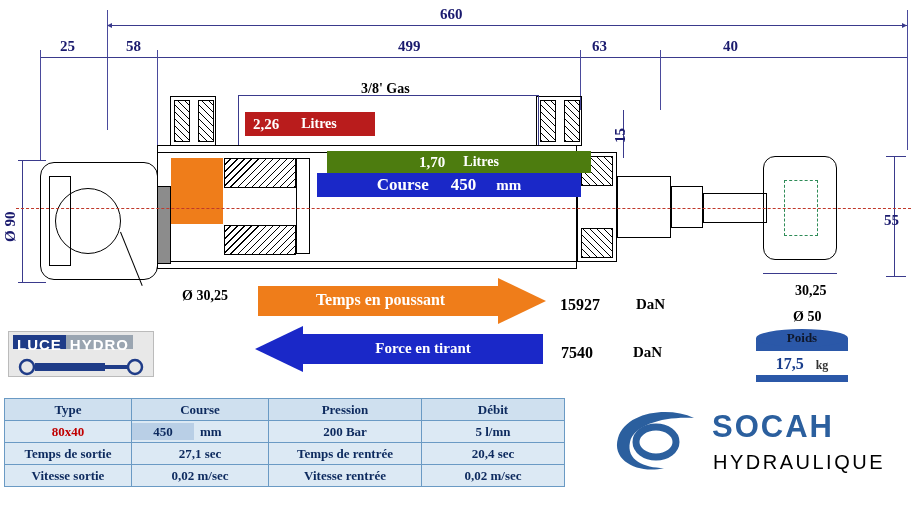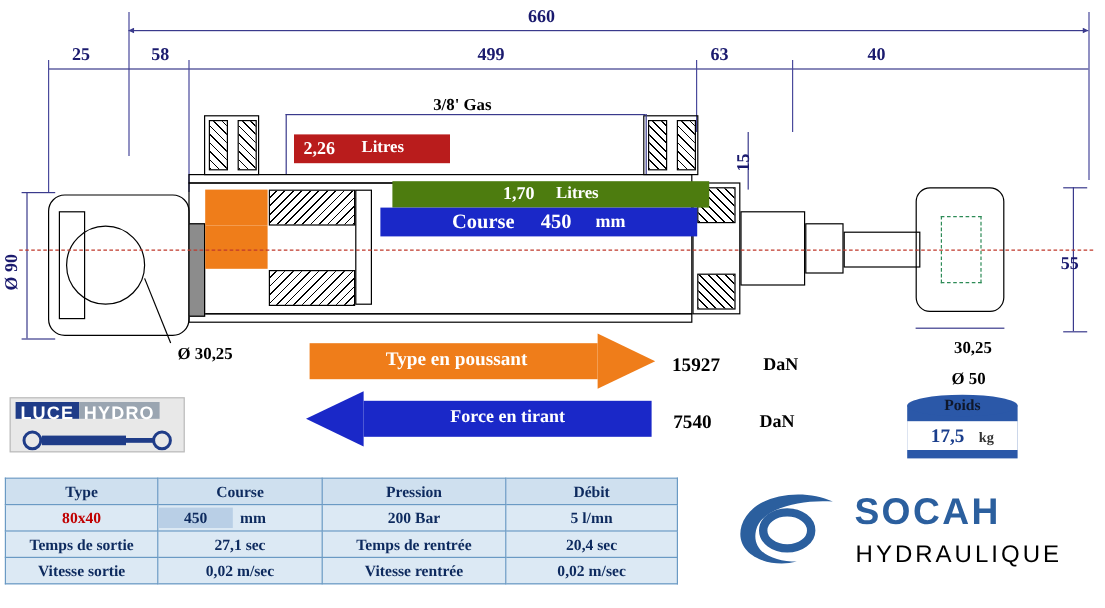--- a/index.html
+++ b/index.html
@@ -186,21 +186,21 @@
   <div class="abs" style="left:784px;top:180px;width:34px;height:56px;border:1px dashed #2e8b57;box-sizing:border-box;"></div>
 
   <div class="centerline" style="left:16px;top:208px;width:895px;"></div>
 </div>
 
 <div class="abs label-black" style="left:361px;top:81px;">3/8' Gas</div>
 <div class="dimline h1 abs" style="left:238px;top:95px;width:300px;"></div>
 <div class="dimline v1 abs" style="left:238px;top:95px;height:50px;"></div>
 <div class="dimline v1 abs" style="left:538px;top:95px;height:50px;"></div>
 
-<div class="abs label-black" style="left:148px;top:288px;text-align:right;">Ø 30,25</div>
+<div class="abs label-black" style="left:182px;top:288px;text-align:right;">Ø 30,25</div>
 <div class="abs" style="left:112px;top:230px;width:60px;height:62px;border-left:1px solid #555;border-bottom:0;transform:skewX(-20deg);border-left-width:0;"></div>
 <div class="blk abs" style="left:120px;top:232px;width:1px;height:58px;transform:rotate(-22deg);transform-origin:top;"></div>
 
 <div class="abs label-black" style="left:795px;top:283px;">30,25</div>
 <div class="abs label-black" style="left:793px;top:309px;">Ø 50</div>
 <div class="dimline h1 abs" style="left:763px;top:273px;width:74px;"></div>
 
 <div class="banner" style="left:245px;top:112px;width:130px;height:24px;background:#b91c1c;">
   <span style="font-size:15px;margin-left:8px;">2,26</span>
   <span style="font-size:14px;margin-left:22px;">Litres</span>
@@ -213,21 +213,21 @@
 
 <div class="banner" style="left:317px;top:173px;width:264px;height:24px;background:#1a28c8;justify-content:center;">
   <span style="font-size:17px;">Course</span>
   <span style="font-size:17px;margin-left:22px;">450</span>
   <span style="font-size:15px;margin-left:20px;">mm</span>
 </div>
 
 <div>
   <div class="abs" style="left:258px;top:286px;width:240px;height:30px;background:#ef7d1a;"></div>
   <div class="abs" style="left:498px;top:278px;width:0;height:0;border-top:23px solid transparent;border-bottom:23px solid transparent;border-left:48px solid #ef7d1a;"></div>
-  <div class="abs" style="left:268px;top:291px;width:225px;text-align:center;color:#fff;font-weight:bold;font-size:16px;">Type en poussant</div>
+  <div class="abs" style="left:268px;top:291px;width:225px;text-align:center;color:#fff;font-weight:bold;font-size:16px;">Temps en poussant</div>
   <div class="abs label-black" style="left:560px;top:296px;font-size:16px;">15927</div>
   <div class="abs label-black" style="left:636px;top:296px;font-size:15px;">DaN</div>
 </div>
 
 <div>
   <div class="abs" style="left:303px;top:334px;width:240px;height:30px;background:#1a28c8;"></div>
   <div class="abs" style="left:255px;top:326px;width:0;height:0;border-top:23px solid transparent;border-bottom:23px solid transparent;border-right:48px solid #1a28c8;"></div>
   <div class="abs" style="left:308px;top:340px;width:230px;text-align:center;color:#fff;font-weight:bold;font-size:15px;">Force en tirant</div>
   <div class="abs label-black" style="left:561px;top:344px;font-size:16px;">7540</div>
   <div class="abs label-black" style="left:633px;top:344px;font-size:15px;">DaN</div>

